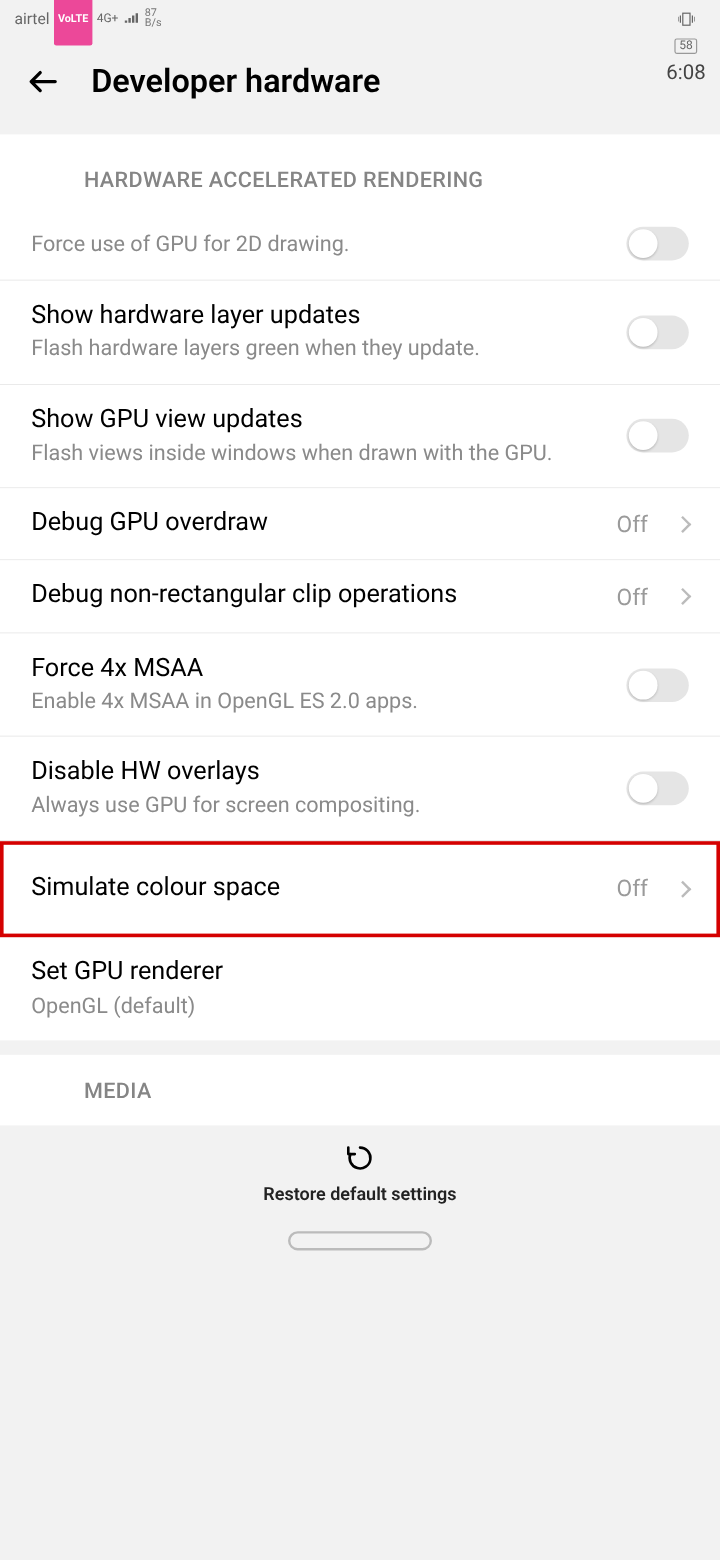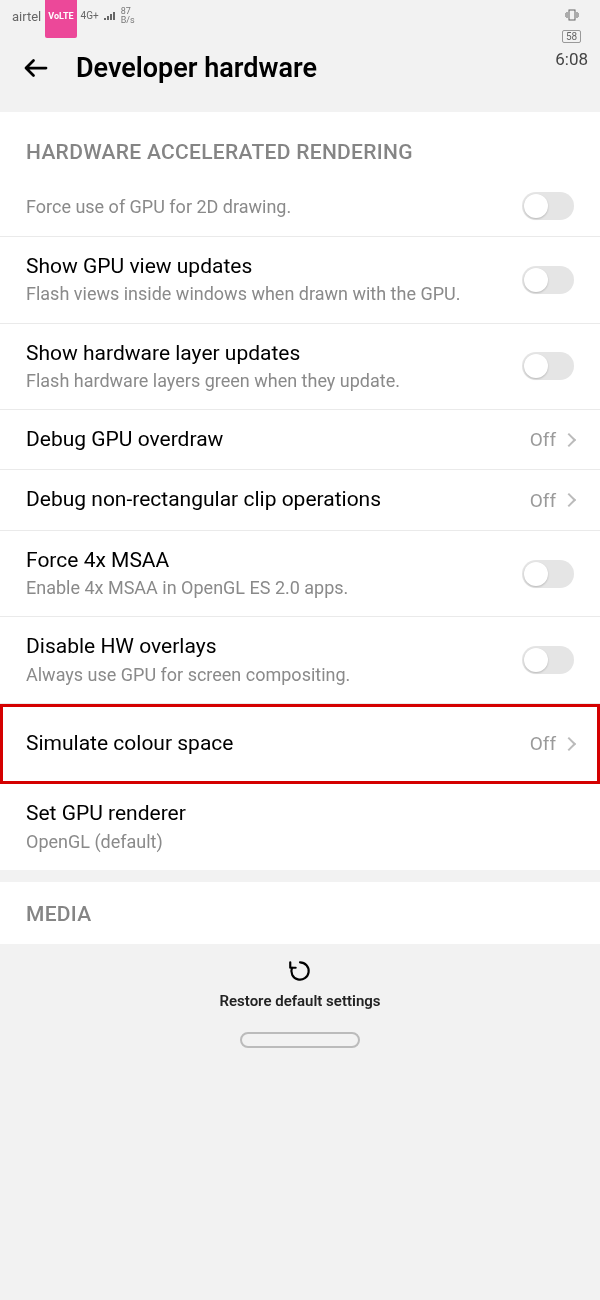--- a/index.html
+++ b/index.html
@@ -42,24 +42,25 @@
       justify-content: center;
     }
     .header-title {
       font-size: 27px;
       font-weight: 600;
       color: #000;
     }
     .content { background: #fff; }
     .section-header {
       padding: 28px 26px 12px 26px;
-      font-size: 21px;
+      font-size: 18px;
       color: #858585;
       font-weight: 500;
       letter-spacing: 0.3px;
+      margin-left: 44px;
     }
     .setting-row {
       padding: 16px 26px 16px 26px;
       display: flex;
       align-items: center;
       justify-content: space-between;
       border-bottom: 1px solid #eaeaea;
       background: #fff;
       gap: 14px;
     }
@@ -90,21 +91,21 @@
       position: absolute;
       left: 2px; top: 2px;
       width: 24px; height: 24px;
       background: #fff;
       border-radius: 50%;
       box-shadow: 0 1px 2px rgba(0,0,0,0.2);
     }
     .value-chevron {
       display: flex;
       align-items: center;
-      gap: 8px;
+      gap: 24px;
       color: #9a9a9a;
       font-size: 19px;
       flex-shrink: 0;
     }
     .chevron {
       width: 10px; height: 10px;
       border-top: 2px solid #bbb;
       border-right: 2px solid #bbb;
       transform: rotate(45deg);
     }
@@ -187,30 +188,30 @@
 
   <div class="setting-row">
     <div class="setting-text">
       <div class="setting-sub">Force use of GPU for 2D drawing.</div>
     </div>
     <div class="toggle"></div>
   </div>
 
   <div class="setting-row">
     <div class="setting-text">
+      <div class="setting-title">Show hardware layer updates</div>
+      <div class="setting-sub">Flash hardware layers green when they update.</div>
+    </div>
+    <div class="toggle"></div>
+  </div>
+
+  <div class="setting-row">
+    <div class="setting-text">
       <div class="setting-title">Show GPU view updates</div>
       <div class="setting-sub">Flash views inside windows when drawn with the GPU.</div>
-    </div>
-    <div class="toggle"></div>
-  </div>
-
-  <div class="setting-row">
-    <div class="setting-text">
-      <div class="setting-title">Show hardware layer updates</div>
-      <div class="setting-sub">Flash hardware layers green when they update.</div>
     </div>
     <div class="toggle"></div>
   </div>
 
   <div class="setting-row">
     <div class="setting-text">
       <div class="setting-title">Debug GPU overdraw</div>
     </div>
     <div class="value-chevron">
       <span>Off</span>

